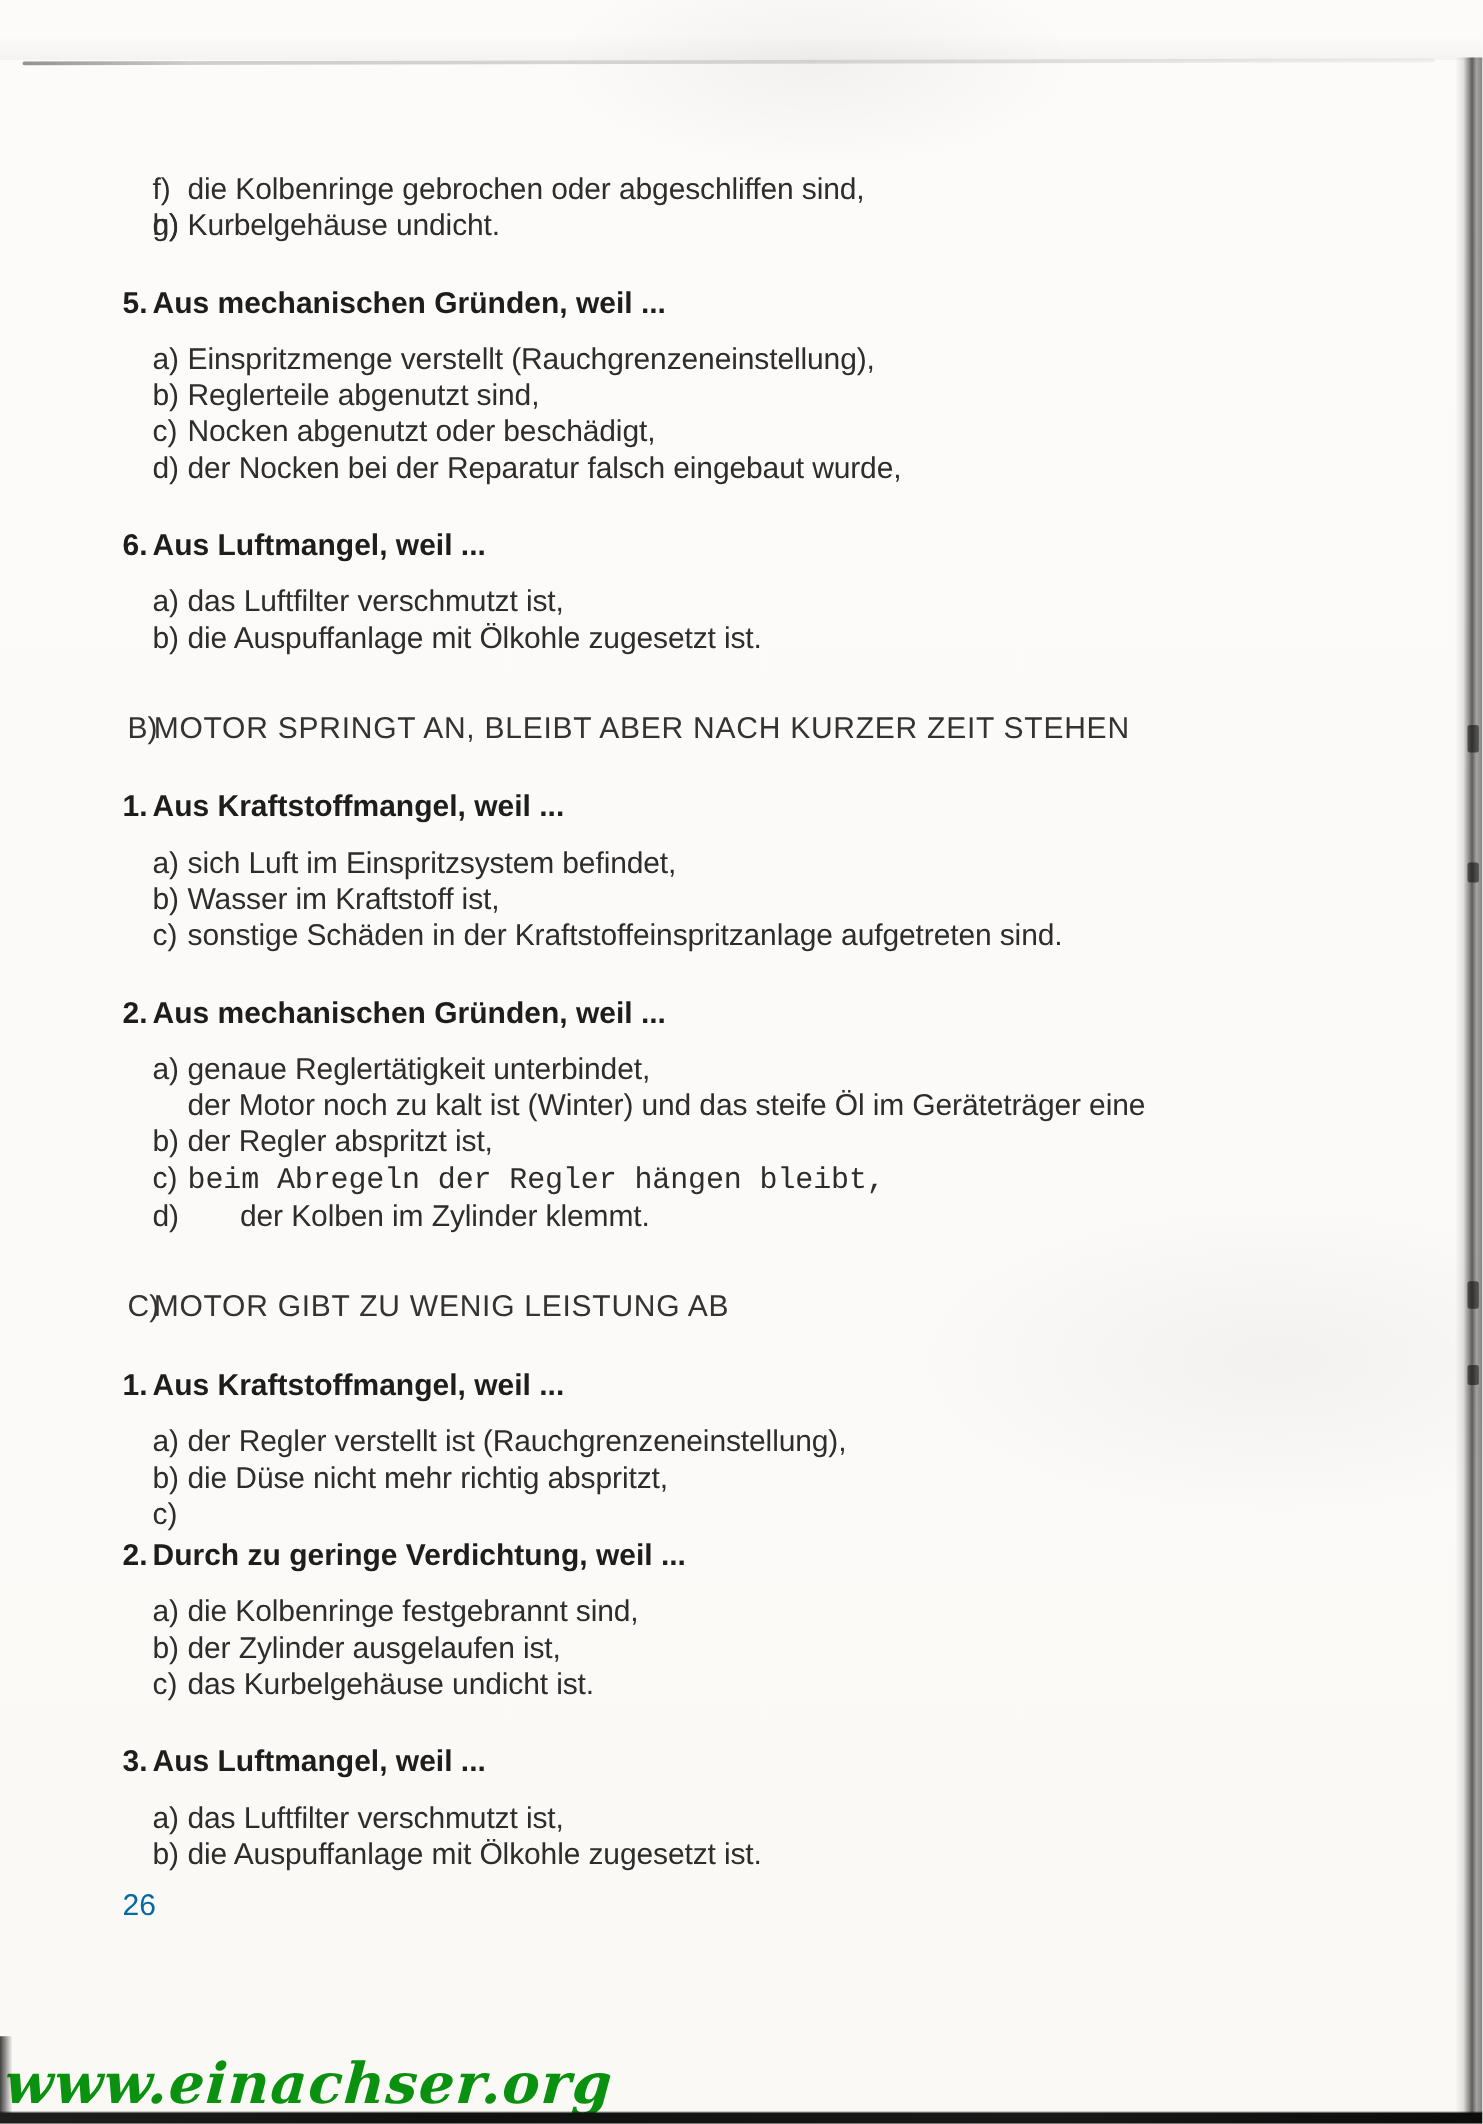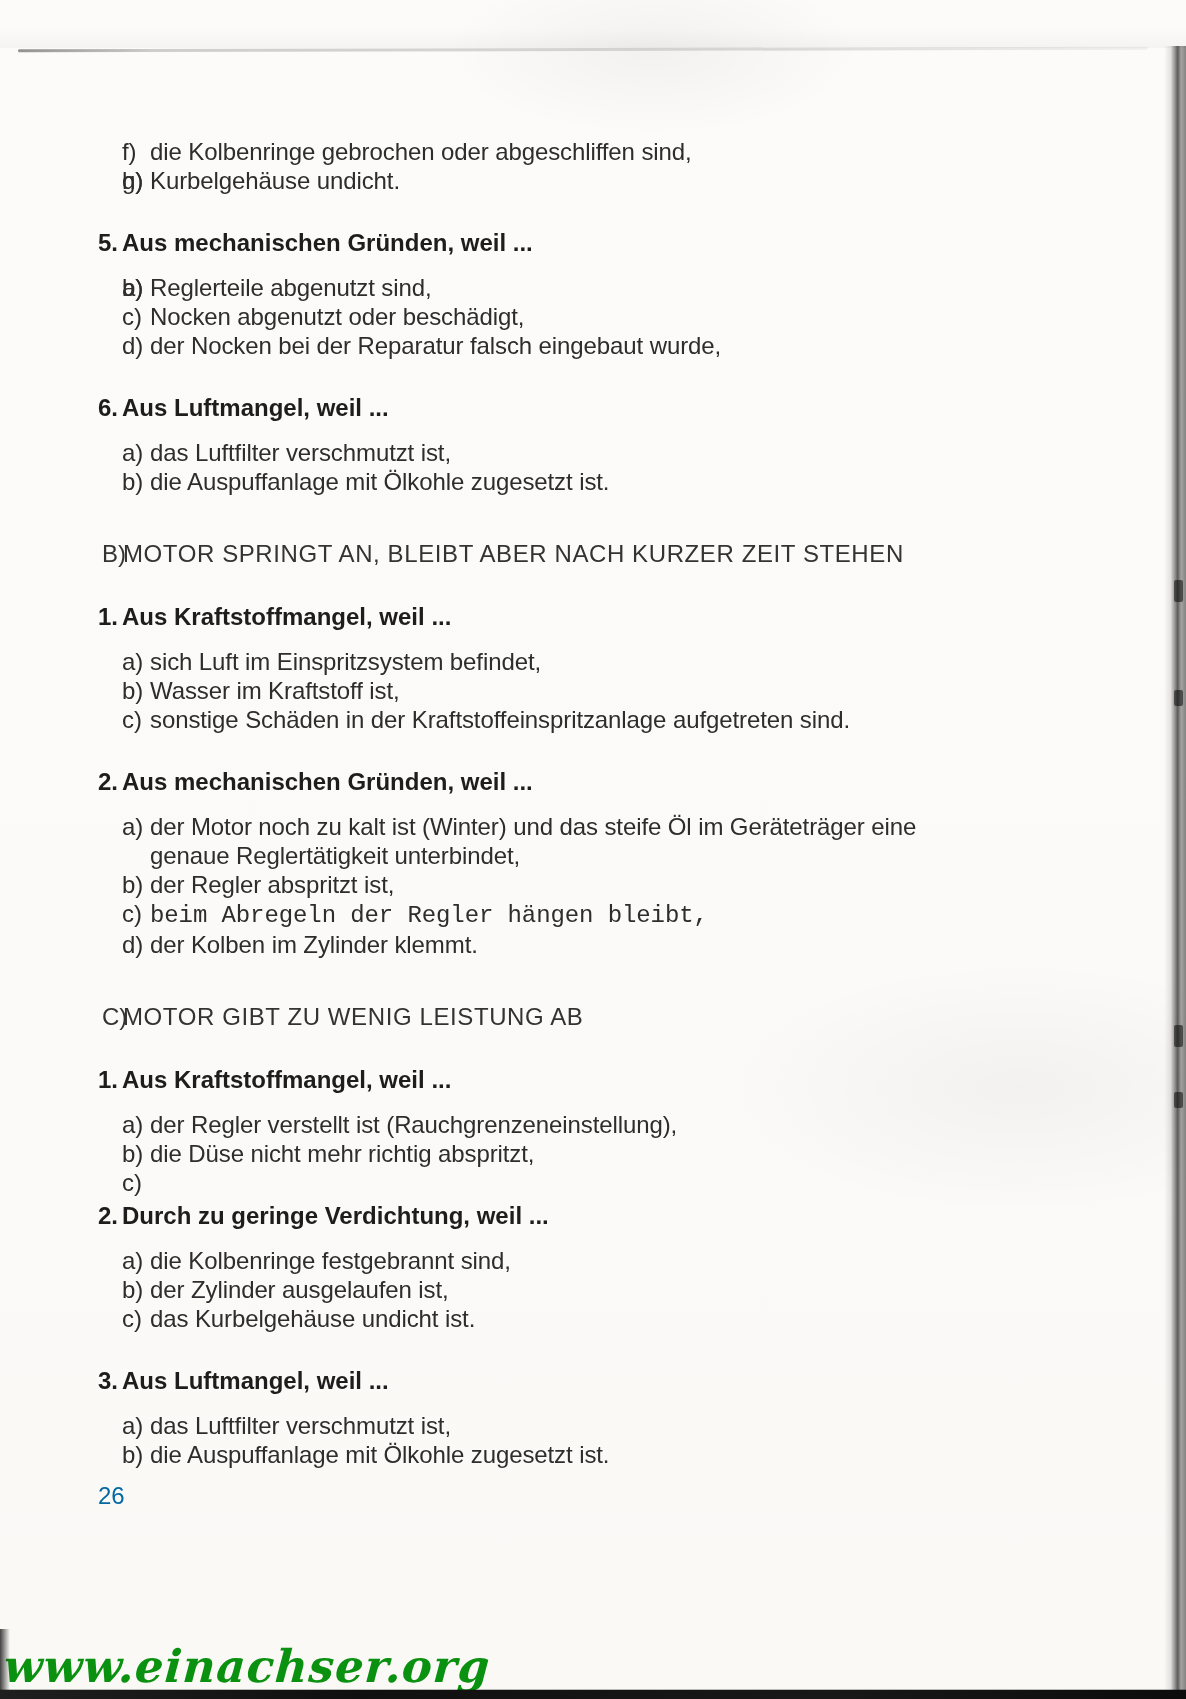--- a/index.html
+++ b/index.html
@@ -141,43 +141,43 @@
 
 <div class="content">
 
   <div class="fault-list">
       <div class="fault-item"><span class="lbl">f)</span><div class="txt" style="display: inline-block;"><div class="line">die Kolbenringe gebrochen oder abgeschliffen sind,</div></div></div>
       <div class="fault-item"><span class="lbl">g)</span></div>
       <div class="fault-item"><span class="lbl">h)</span><div class="txt" style="display: inline-block; text-align: right;"><div class="line">Kurbelgehäuse undicht.</div></div></div>
     </div>
     <div class="fault-heading"><span class="num">5.</span><span class="txt">Aus mechanischen Gründen, weil ...</span></div>
     <div class="fault-list">
-      <div class="fault-item"><span class="lbl">a)</span></div>
+      <div class="fault-item"><span class="lbl">a)</span><div class="txt" style="display: inline-block;"><div class="line">Einspritzmenge verstellt (Rauchgrenzeneinstellung),</div></div></div>
       <div class="fault-item"><span class="lbl">b)</span><div class="txt" style="display: inline-block;"><div class="line">Reglerteile abgenutzt sind,</div></div></div>
       <div class="fault-item"><span class="lbl">c)</span><div class="txt" style="display: inline-block;"><div class="line">Nocken abgenutzt oder beschädigt,</div></div></div>
       <div class="fault-item"><span class="lbl">d)</span><div class="txt" style="display: inline-block;"><div class="line">der Nocken bei der Reparatur falsch eingebaut wurde,</div></div></div>
     </div>
     <div class="fault-heading"><span class="num">6.</span><span class="txt">Aus Luftmangel, weil ...</span></div>
     <div class="fault-list">
       <div class="fault-item"><span class="lbl">a)</span><div class="txt" style="display: inline-block;"><div class="line">das Luftfilter verschmutzt ist,</div></div></div>
       <div class="fault-item"><span class="lbl">b)</span><div class="txt" style="display: inline-block;"><div class="line">die Auspuffanlage mit Ölkohle zugesetzt ist.</div></div></div>
     </div>
     <div class="section-header"><span class="num">B)</span><span class="txt">MOTOR SPRINGT AN, BLEIBT ABER NACH KURZER ZEIT STEHEN</span></div>
     <div class="fault-heading"><span class="num">1.</span><span class="txt">Aus Kraftstoffmangel, weil ...</span></div>
     <div class="fault-list">
       <div class="fault-item"><span class="lbl">a)</span><div class="txt" style="display: inline-block;"><div class="line">sich Luft im Einspritzsystem befindet,</div></div></div>
       <div class="fault-item"><span class="lbl">b)</span><div class="txt" style="display: inline-block;"><div class="line">Wasser im Kraftstoff ist,</div></div></div>
       <div class="fault-item"><span class="lbl">c)</span><div class="txt" style="display: inline-block;"><div class="line">sonstige Schäden in der Kraftstoffeinspritzanlage aufgetreten sind.</div></div></div>
     </div>
     <div class="fault-heading"><span class="num">2.</span><span class="txt">Aus mechanischen Gründen, weil ...</span></div>
     <div class="fault-list">
-      <div class="fault-item"><span class="lbl">a)</span><div class="txt" style="display: inline-block;"><div class="line">der Motor noch zu kalt ist (Winter) und das steife Öl im Geräteträger eine</div><div class="line">genaue Reglertätigkeit unterbindet,</div></div></div>
+      <div class="fault-item"><span class="lbl">a)</span><div class="txt" style="display: inline-block;"><div class="line">genaue Reglertätigkeit unterbindet,</div><div class="line">der Motor noch zu kalt ist (Winter) und das steife Öl im Geräteträger eine</div></div></div>
       <div class="fault-item"><span class="lbl">b)</span><div class="txt" style="display: inline-block;"><div class="line">der Regler abspritzt ist,</div></div></div>
       <div class="fault-item"><span class="lbl">c)</span><div class="txt" style="display: inline-block; font-family: Liberation Mono, monospace;"><div class="line">beim Abregeln der Regler hängen bleibt,</div></div></div>
-      <div class="fault-item"><span class="lbl">d)</span><div class="txt" style="display: inline-block;"><div class="line">der Kolben im Zylinder klemmt.</div></div></div>
+      <div class="fault-item"><span class="lbl">d)</span><div class="txt" style="display: inline-block; margin-left: 42px;"><div class="line">der Kolben im Zylinder klemmt.</div></div></div>
     </div>
     <div class="section-header"><span class="num">C)</span><span class="txt">MOTOR GIBT ZU WENIG LEISTUNG AB</span></div>
     <div class="fault-heading"><span class="num">1.</span><span class="txt">Aus Kraftstoffmangel, weil ...</span></div>
     <div class="fault-list">
       <div class="fault-item"><span class="lbl">a)</span><div class="txt" style="display: inline-block;"><div class="line">der Regler verstellt ist (Rauchgrenzeneinstellung),</div></div></div>
       <div class="fault-item"><span class="lbl">b)</span><div class="txt" style="display: inline-block;"><div class="line">die Düse nicht mehr richtig abspritzt,</div></div></div>
       <div class="fault-item"><span class="lbl">c)</span></div>
     </div>
     <div class="fault-heading"><span class="num">2.</span><span class="txt">Durch zu geringe Verdichtung, weil ...</span></div>
     <div class="fault-list">

